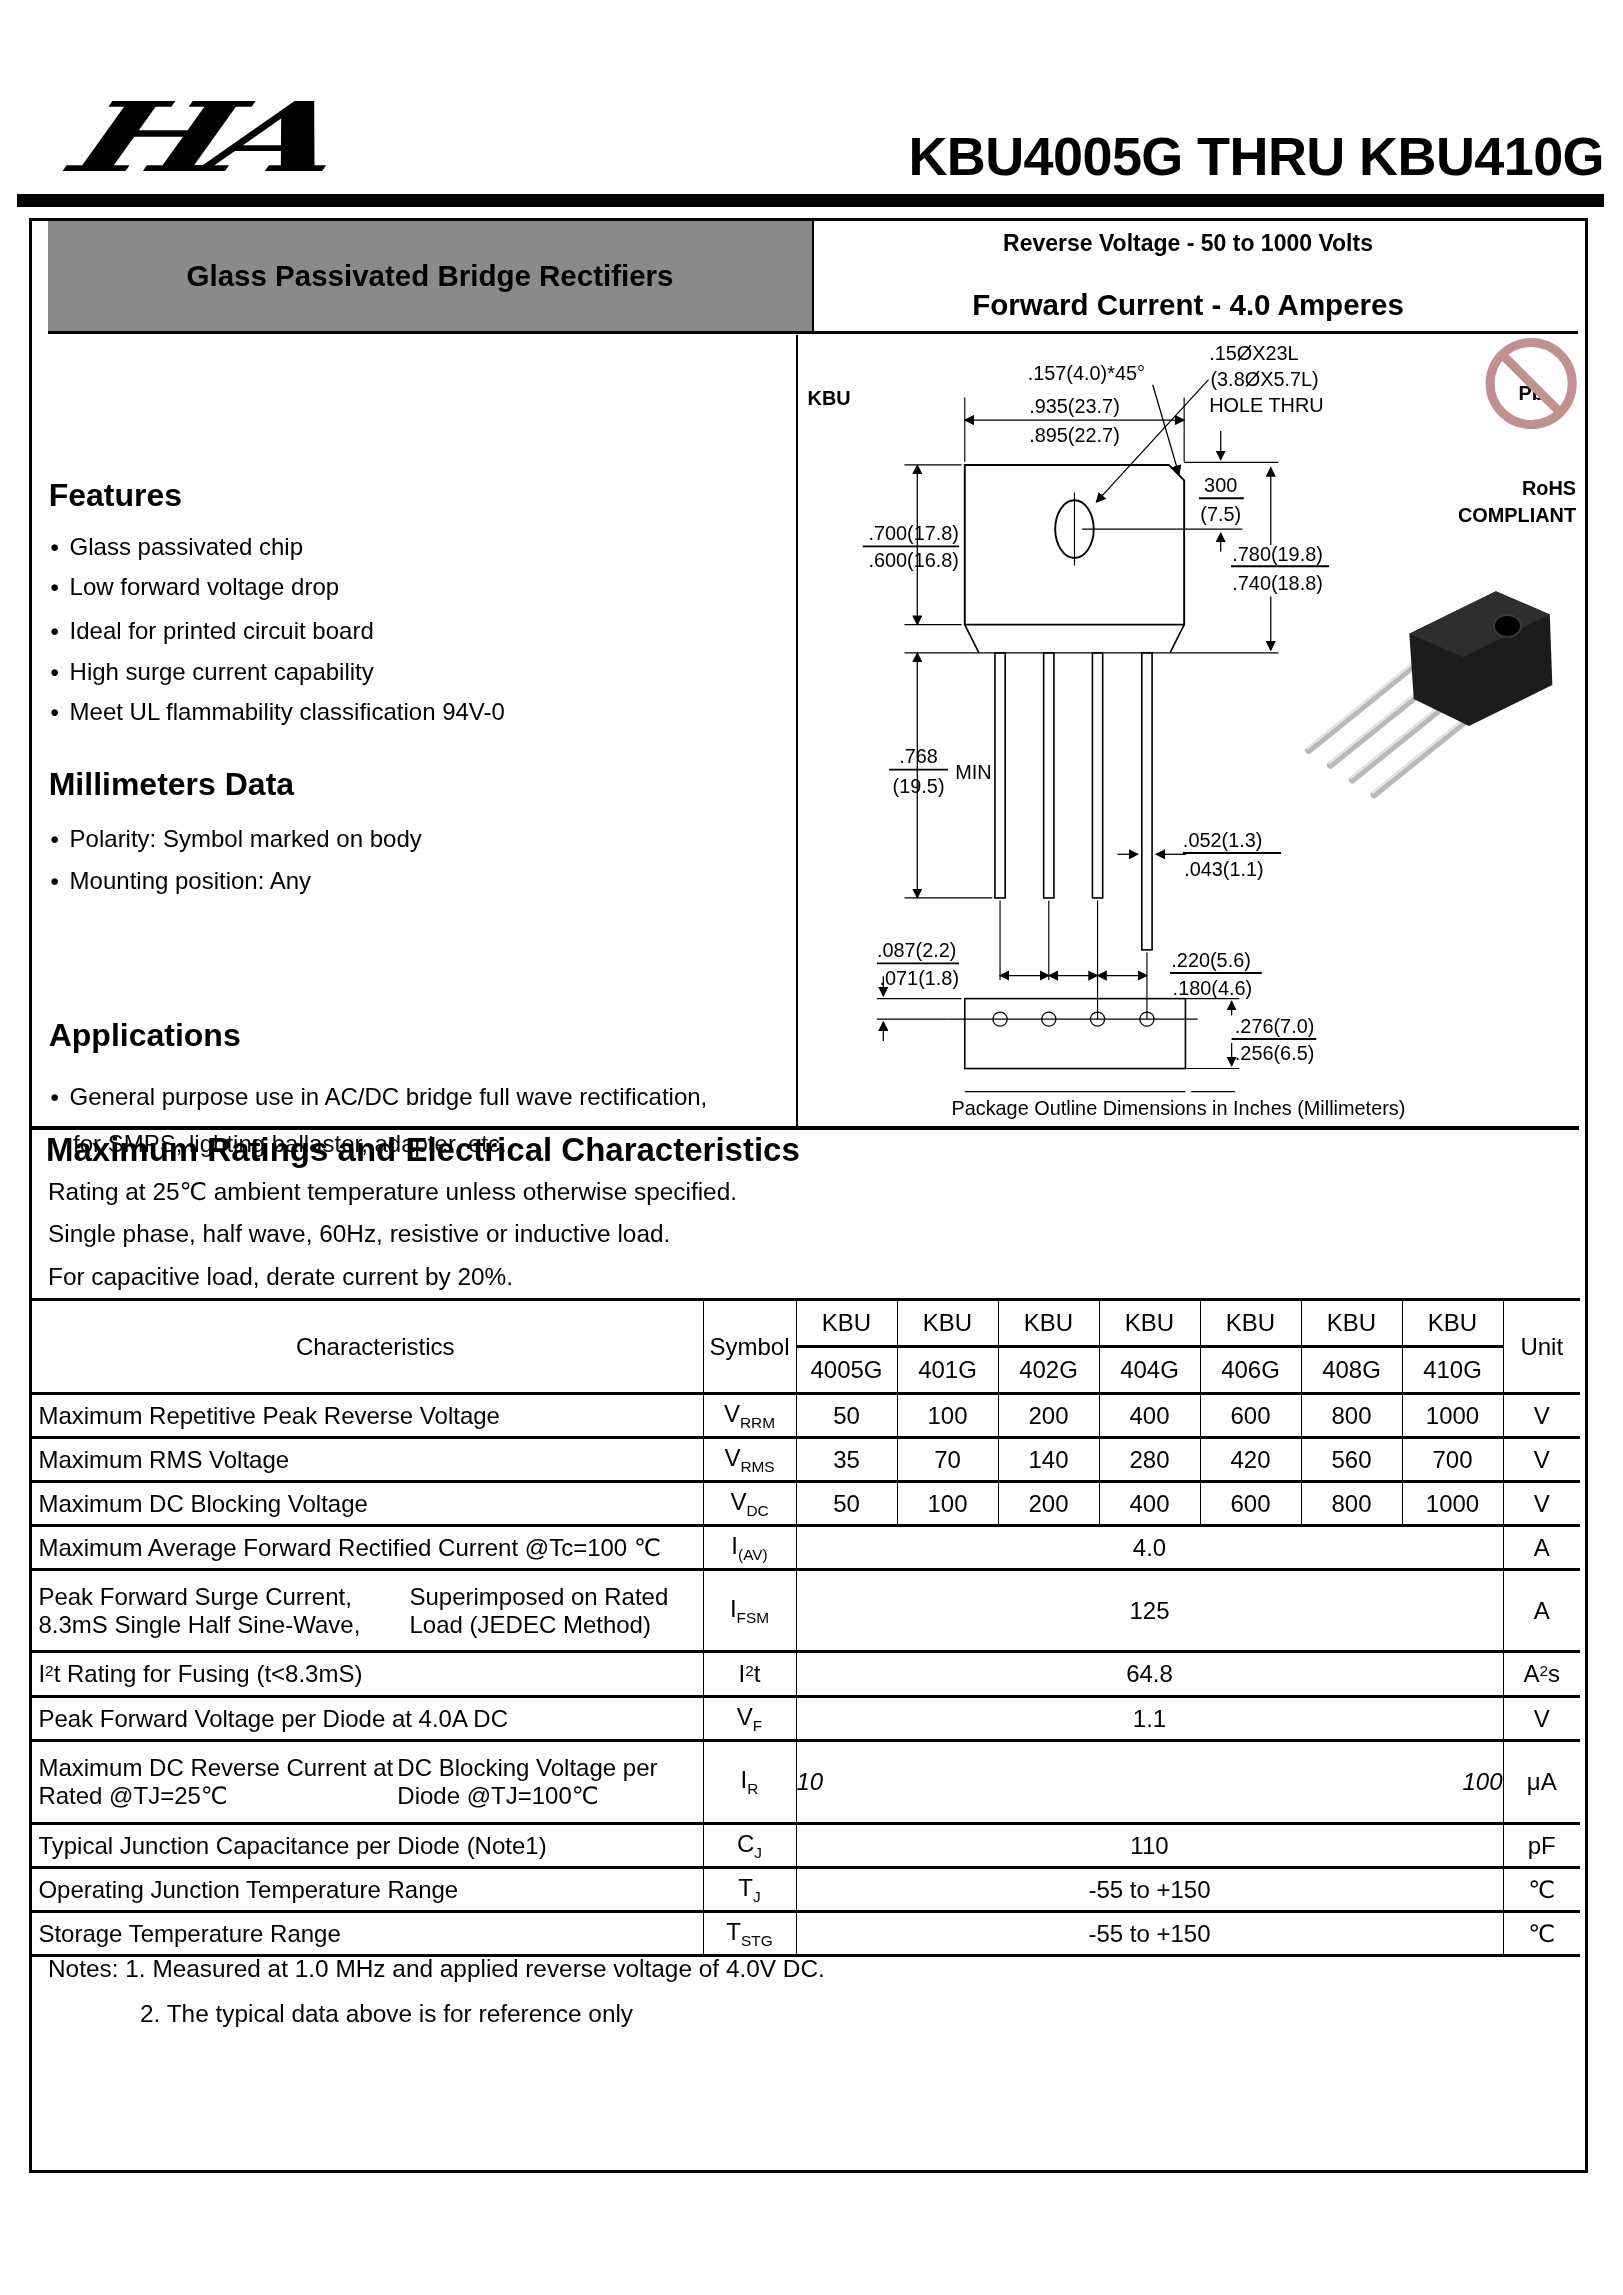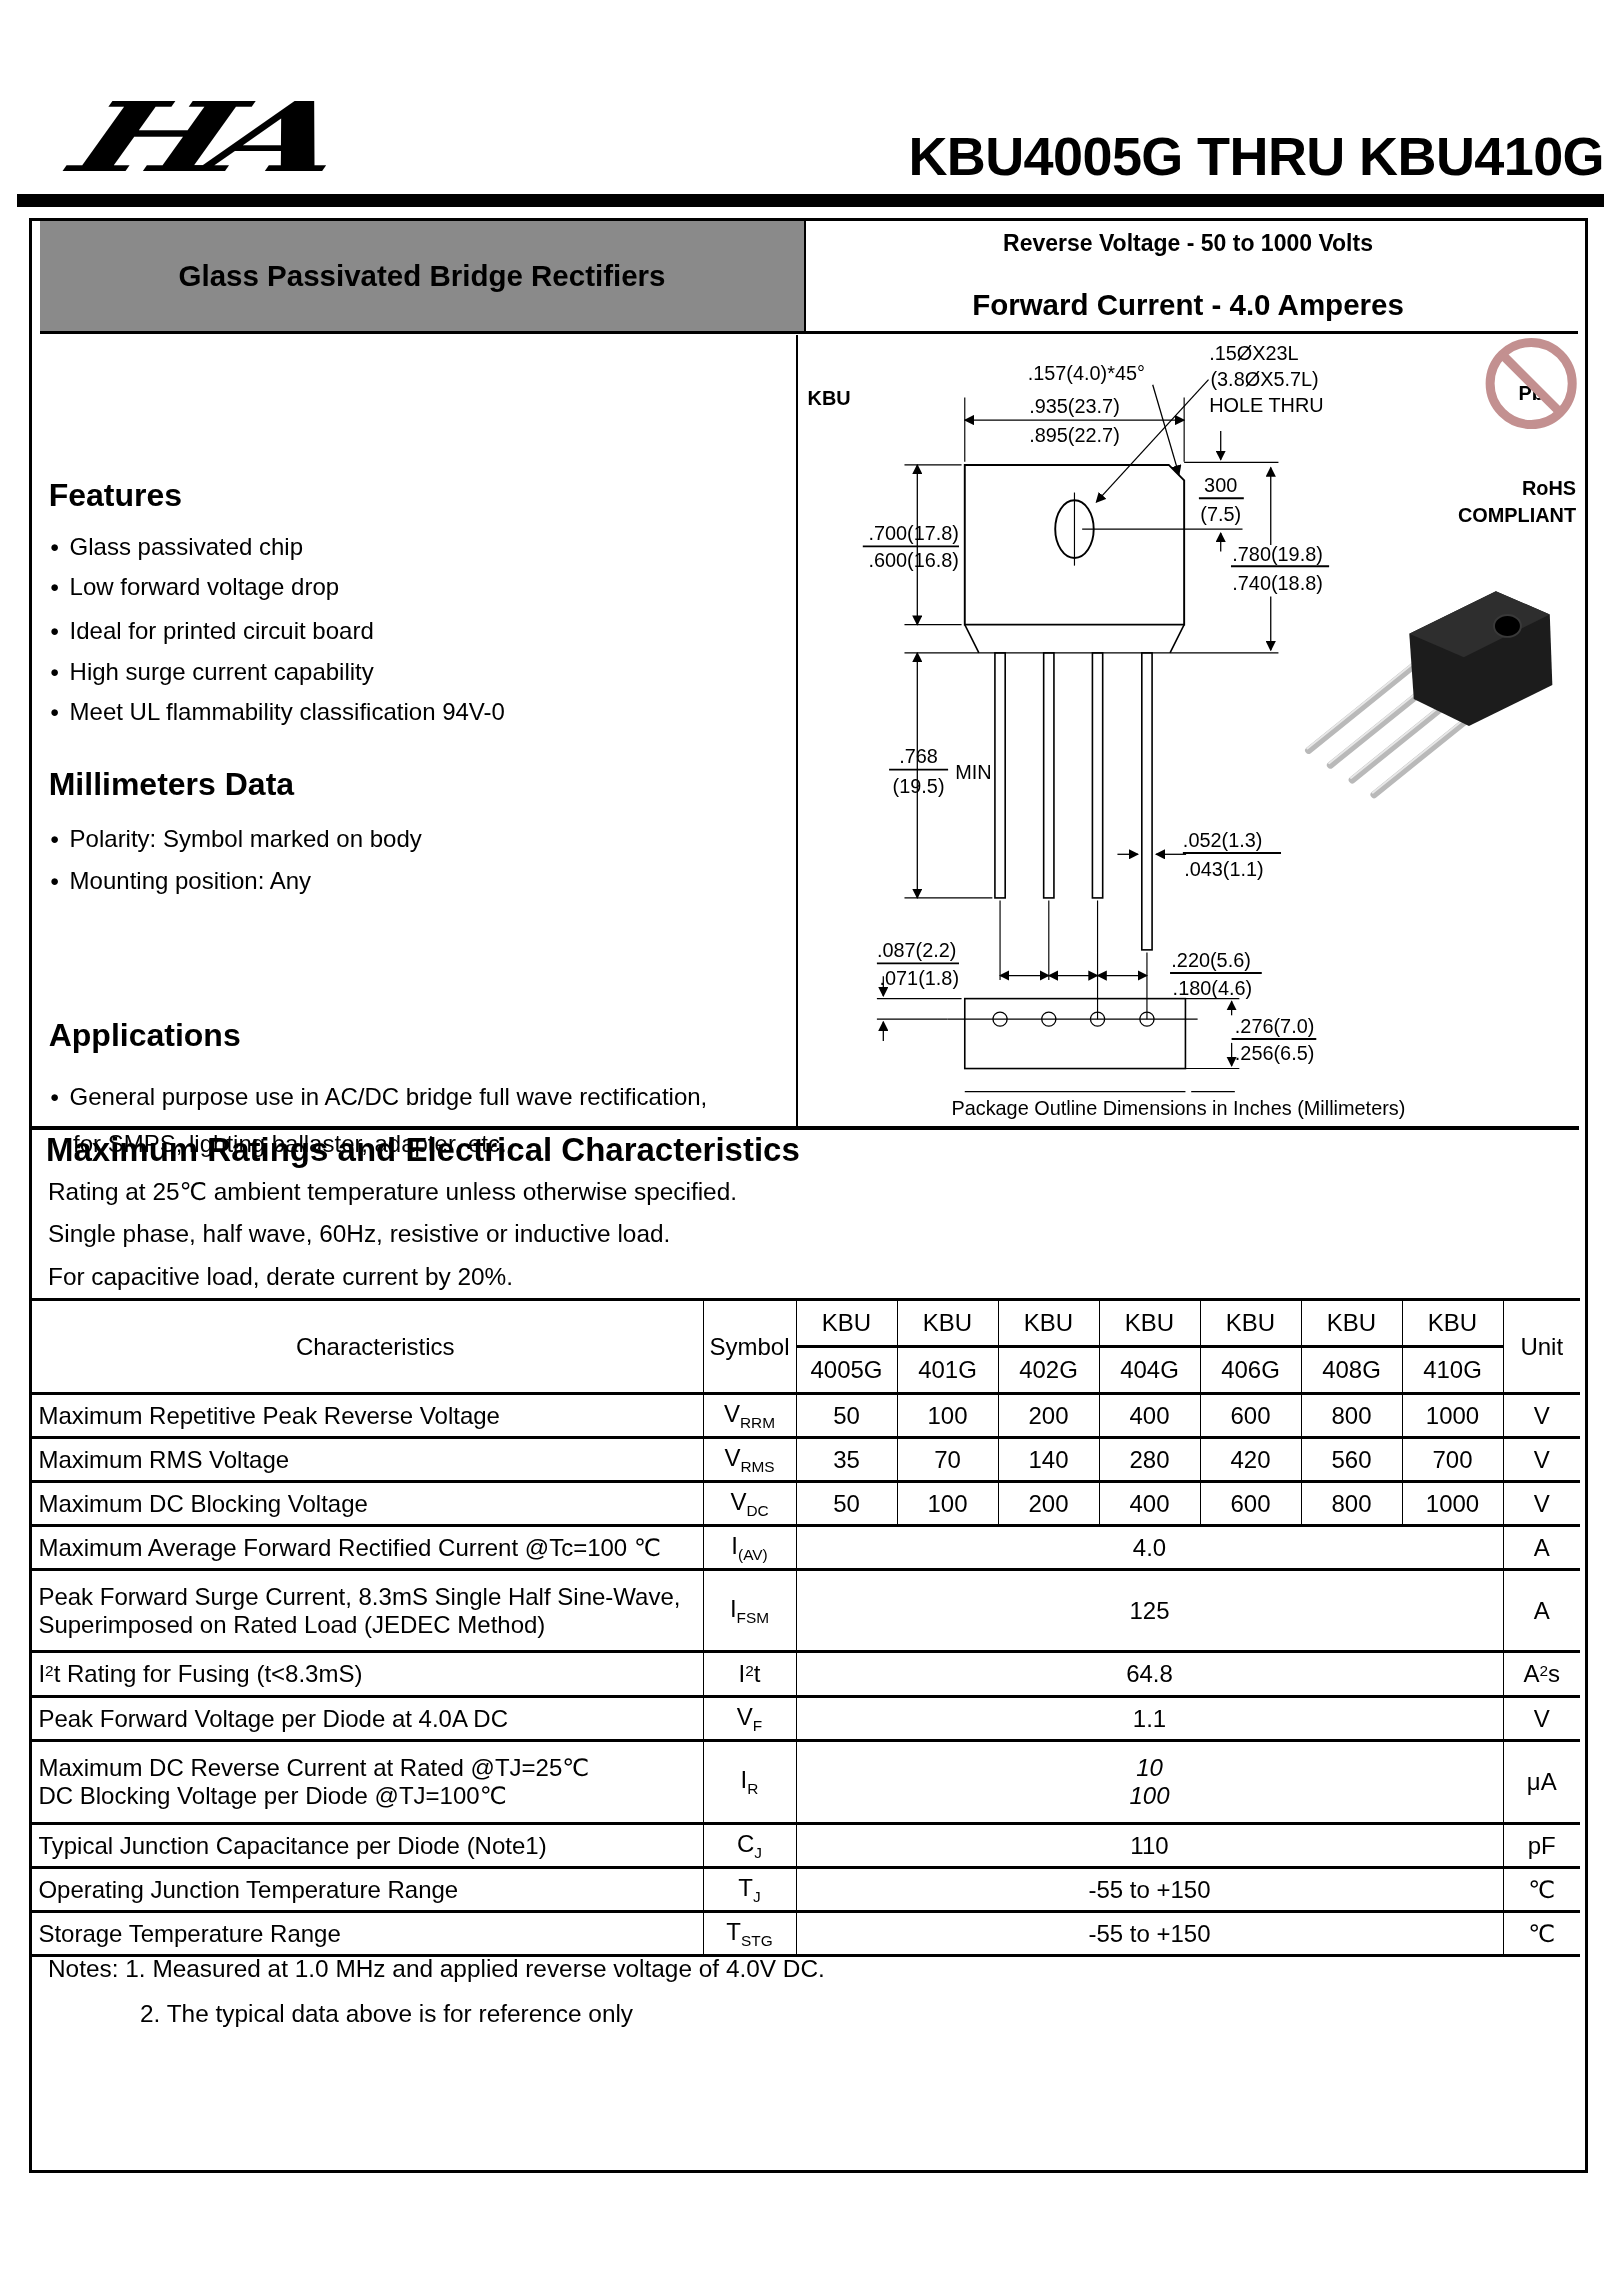--- a/index.html
+++ b/index.html
@@ -6,21 +6,21 @@
   .page{position:relative;width:1624px;height:2295px;background:#fff;overflow:hidden;
         font-family:"Liberation Sans","DejaVu Sans",sans-serif;color:#000;}
   .abs{position:absolute;}
   .logo{left:61px;top:90px;font-family:"DejaVu Serif","Liberation Serif",serif;
         font-style:italic;font-weight:bold;font-size:96px;line-height:96px;
         letter-spacing:-0.14em;transform:scaleX(1.75) skewX(-12deg);transform-origin:0 100%;}
   .doc-title{left:744px;top:123px;width:860px;text-align:right;font-size:54px;
         font-weight:bold;line-height:67px;letter-spacing:-0.6px;}
   .top-rule{left:17.3px;top:194px;width:1587px;height:13px;background:#000;}
   .main-box{left:29px;top:218px;width:1553px;height:1949px;border:3.2px solid #000;}
-  .banner-left{left:8px;top:0;width:764px;height:110px;background:#8a8a8a;
+  .banner-left{left:16px;top:0;width:764px;height:110px;background:#8a8a8a;
         border-right:2.6px solid #000;border-bottom:3.9px solid #000;
         display:flex;align-items:center;justify-content:center;
         font-size:29.5px;font-weight:bold;}
   .banner-right{left:766px;top:0;width:780px;height:110px;border-bottom:3.9px solid #000;}
   .banner-line1{left:0;top:9px;width:100%;text-align:center;font-size:23px;font-weight:bold;}
   .banner-line2{left:0;top:67px;width:100%;text-align:center;font-size:29.5px;font-weight:bold;}
   .left-col{left:0;top:114px;width:764px;height:791px;border-right:2.6px solid #000;}
   .h{font-size:32px;font-weight:bold;}
   .bl{font-size:24px;white-space:nowrap;margin-top:7px;}
   .blt{font-size:15.4px;vertical-align:3.2px;margin-right:10.3px;}
@@ -32,21 +32,21 @@
   .tbl td.char{text-align:left;padding-left:6.4px;}
   .tbl td.ctr{text-align:center;padding-left:16px;}
   .tbl tr.h1 td{border-top:3.9px solid #000;}
   .tbl tr.h2 td{border-top:3.9px solid #000;margin-top:27px;}
   .tbl tr.dr td{border-top:3.9px solid #000;}
   .tbl tr.last td{border-bottom:3.9px solid #000;}
   .tbl td:first-child{border-left:none;}
   .tbl td:last-child{border-right:none;}
   .tbl sub{font-size:15.4px;}
   .tbl sup{font-size:15.4px;vertical-align:5.8px;}
-  .two{display:flex;flex-direction:column;justify-content:space-between;
+  .two{display:flex;flex-direction:row;justify-content:space-between;
        padding:5.1px 0;box-sizing:border-box;height:100%;}
   .two.c{align-items:center;font-style:italic;}
   .notes{font-size:24.4px;white-space:nowrap;}
   svg text{font-family:"Liberation Sans","DejaVu Sans",sans-serif;font-size:31px;fill:#000;}
 </style>
 </head>
 <body>
 
 <div class="page">
 

